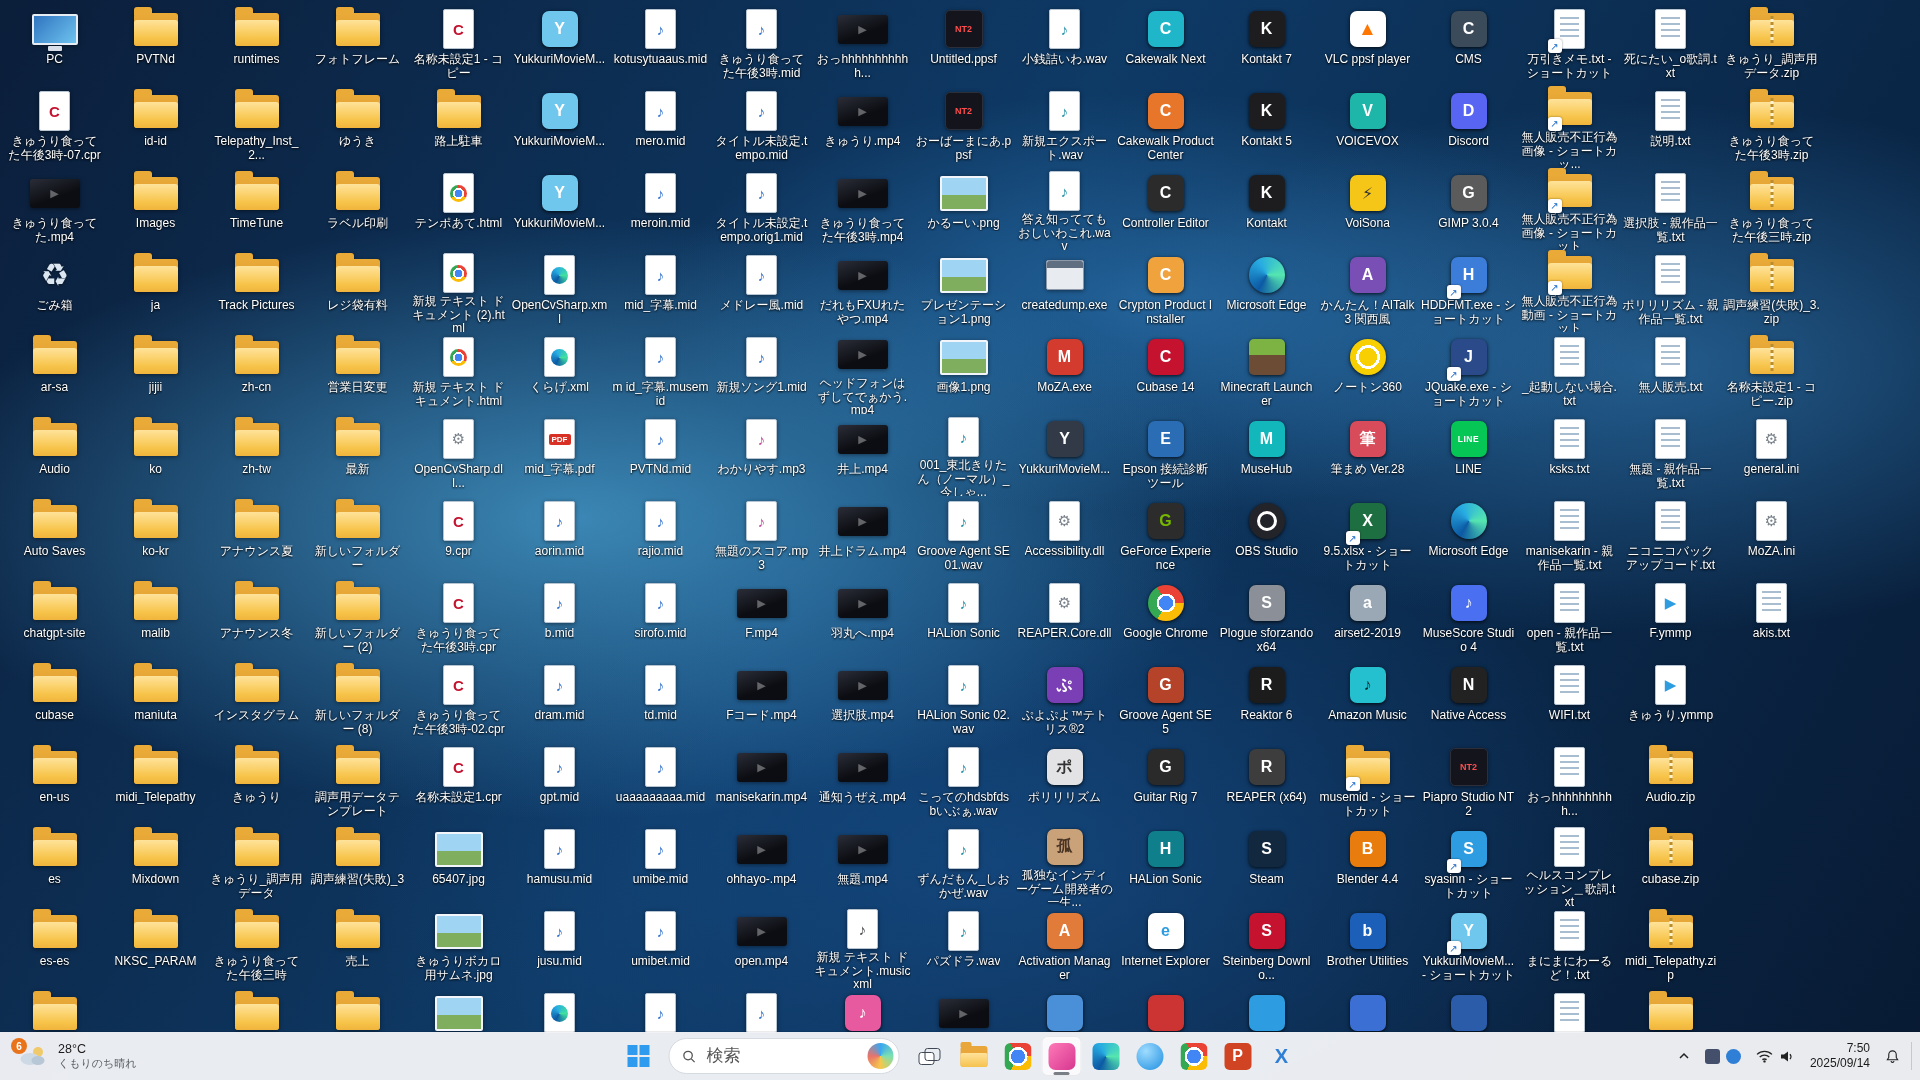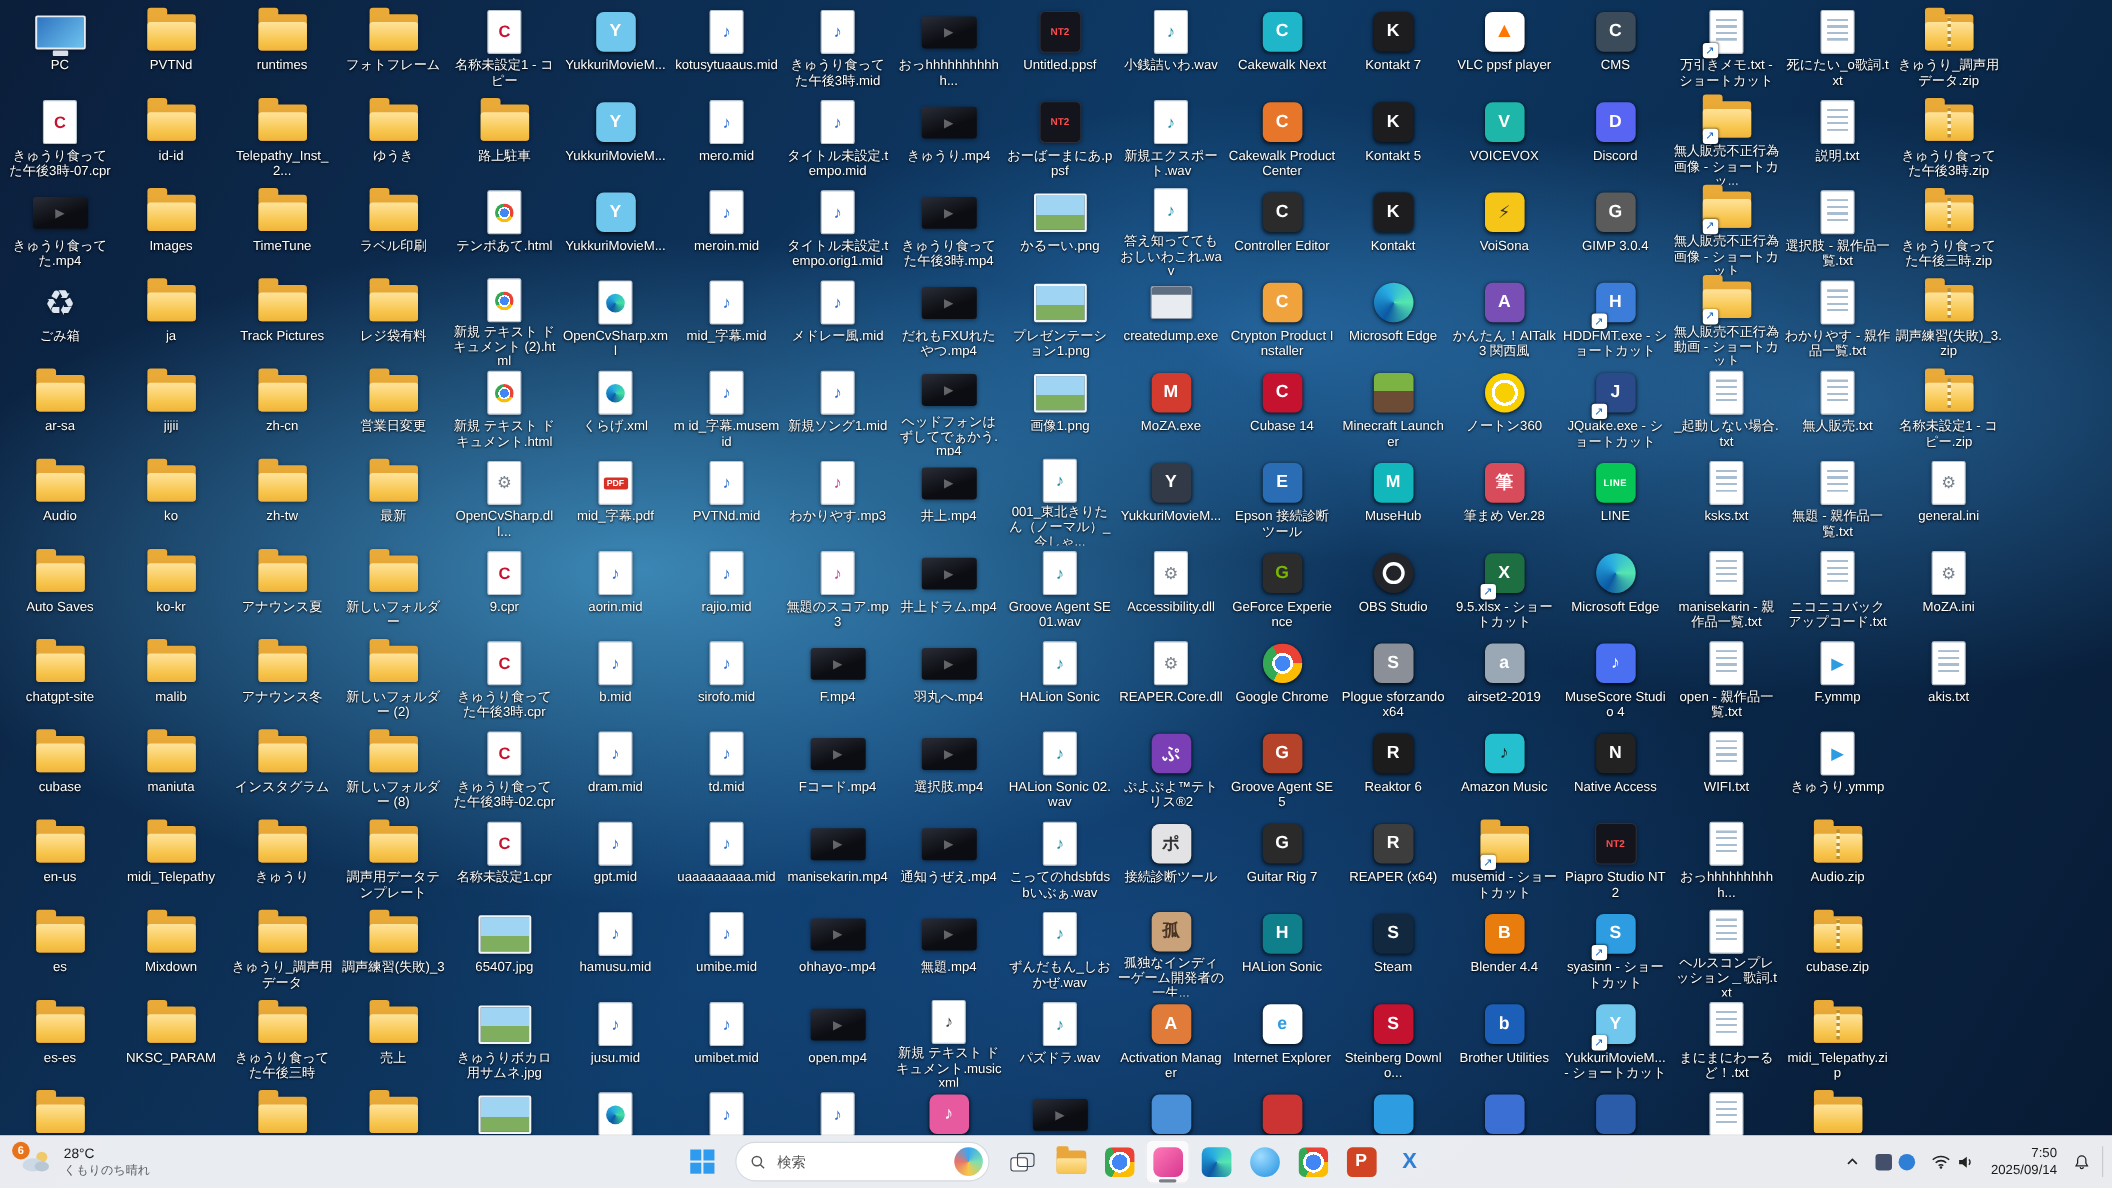--- a/index.html
+++ b/index.html
@@ -94,21 +94,21 @@
     display:flex;align-items:center;gap:4px;}
   .tb-btn{width:40px;height:40px;border:none;background:transparent;border-radius:6px;
     display:flex;align-items:center;justify-content:center;position:relative;padding:0;}
   .tb-btn.active{background:rgba(255,255,255,.75);box-shadow:inset 0 0 0 1px rgba(0,0,0,.07);}
   .tb-btn.active::after{content:"";position:absolute;bottom:1px;left:50%;
     transform:translateX(-50%);width:16px;height:3px;border-radius:2px;background:#7a7f87;}
   .winlogo{display:grid;grid-template-columns:10px 10px;grid-template-rows:10px 10px;gap:2px;}
   .winlogo i{background:#2f9bef;display:block;}
   .search{display:flex;align-items:center;gap:8px;background:#fff;border:1px solid #d5d9e0;
     border-radius:18px;height:34px;padding:0 5px 0 12px;width:212px;margin:0 6px;}
-  .search-input{border:none;outline:none;flex:1;font-size:13px;background:transparent;
+  .search-input{border:none;outline:none;flex:1;font-size:17px;background:transparent;
     color:#7f1d1d;width:110px;font-family:inherit;}
   .search-input::placeholder{color:#555;}
   .search-extra{width:26px;height:26px;border-radius:50%;
     background:conic-gradient(#3aa7f0,#7ce0b0,#f5c84b,#e8736b,#3aa7f0);}
   .tbi{width:27px;height:27px;border-radius:6px;display:flex;align-items:center;
     justify-content:center;font-weight:bold;}
   .pinkapp{background:linear-gradient(135deg,#ff7ab8,#d6368f);border-radius:7px;}
   .blueapp{border-radius:50%;background:radial-gradient(circle at 35% 30%,#9fdcff,#1f8fe0);}
   .ppt{background:#d04423;color:#fff;border-radius:5px;font-size:16px;font-weight:bold;}
   .xapp{color:#2f7fd6;font-size:20px;font-weight:bold;}
@@ -977,21 +977,21 @@
     <div class="cell">
       <div class="ic">
         <span class="tile" style="background:#7b3fb5;color:#fff">ぷ</span>
       </div>
       <div class="lbl">ぷよぷよ™テトリス®2</div>
     </div>
     <div class="cell">
       <div class="ic">
         <span class="tile" style="background:#e3e3e6;color:#333333">ポ</span>
       </div>
-      <div class="lbl">接続診断ツール</div>
+      <div class="lbl">ポリリリズム</div>
     </div>
     <div class="cell">
       <div class="ic">
         <span class="tile" style="background:#caa27a;color:#4a3524">孤</span>
       </div>
       <div class="lbl">孤独なインディーゲーム開発者の一生...</div>
     </div>
     <div class="cell">
       <div class="ic">
         <span class="tile" style="background:#e07b39;color:#fff">A</span>
@@ -1419,21 +1419,21 @@
     <div class="cell">
       <div class="ic">
         <span class="page lines"></span>
       </div>
       <div class="lbl">選択肢 - 親作品一覧.txt</div>
     </div>
     <div class="cell">
       <div class="ic">
         <span class="page lines"></span>
       </div>
-      <div class="lbl">わかりやす - 親作品一覧.txt</div>
+      <div class="lbl">ポリリリズム - 親作品一覧.txt</div>
     </div>
     <div class="cell">
       <div class="ic">
         <span class="page lines"></span>
       </div>
       <div class="lbl">無人販売.txt</div>
     </div>
     <div class="cell">
       <div class="ic">
         <span class="page lines"></span>

